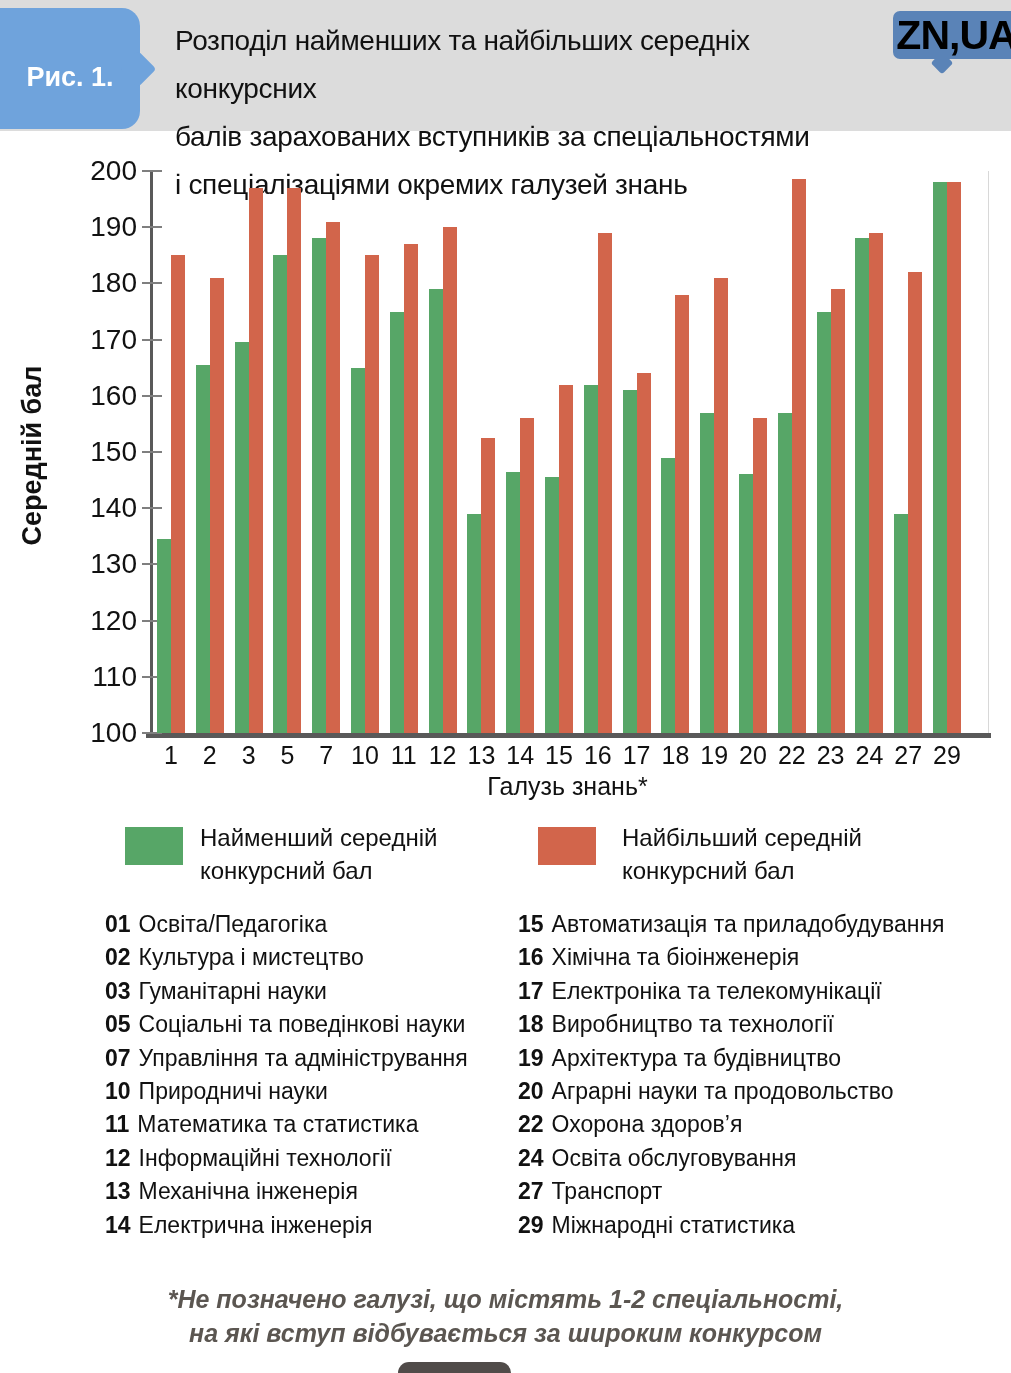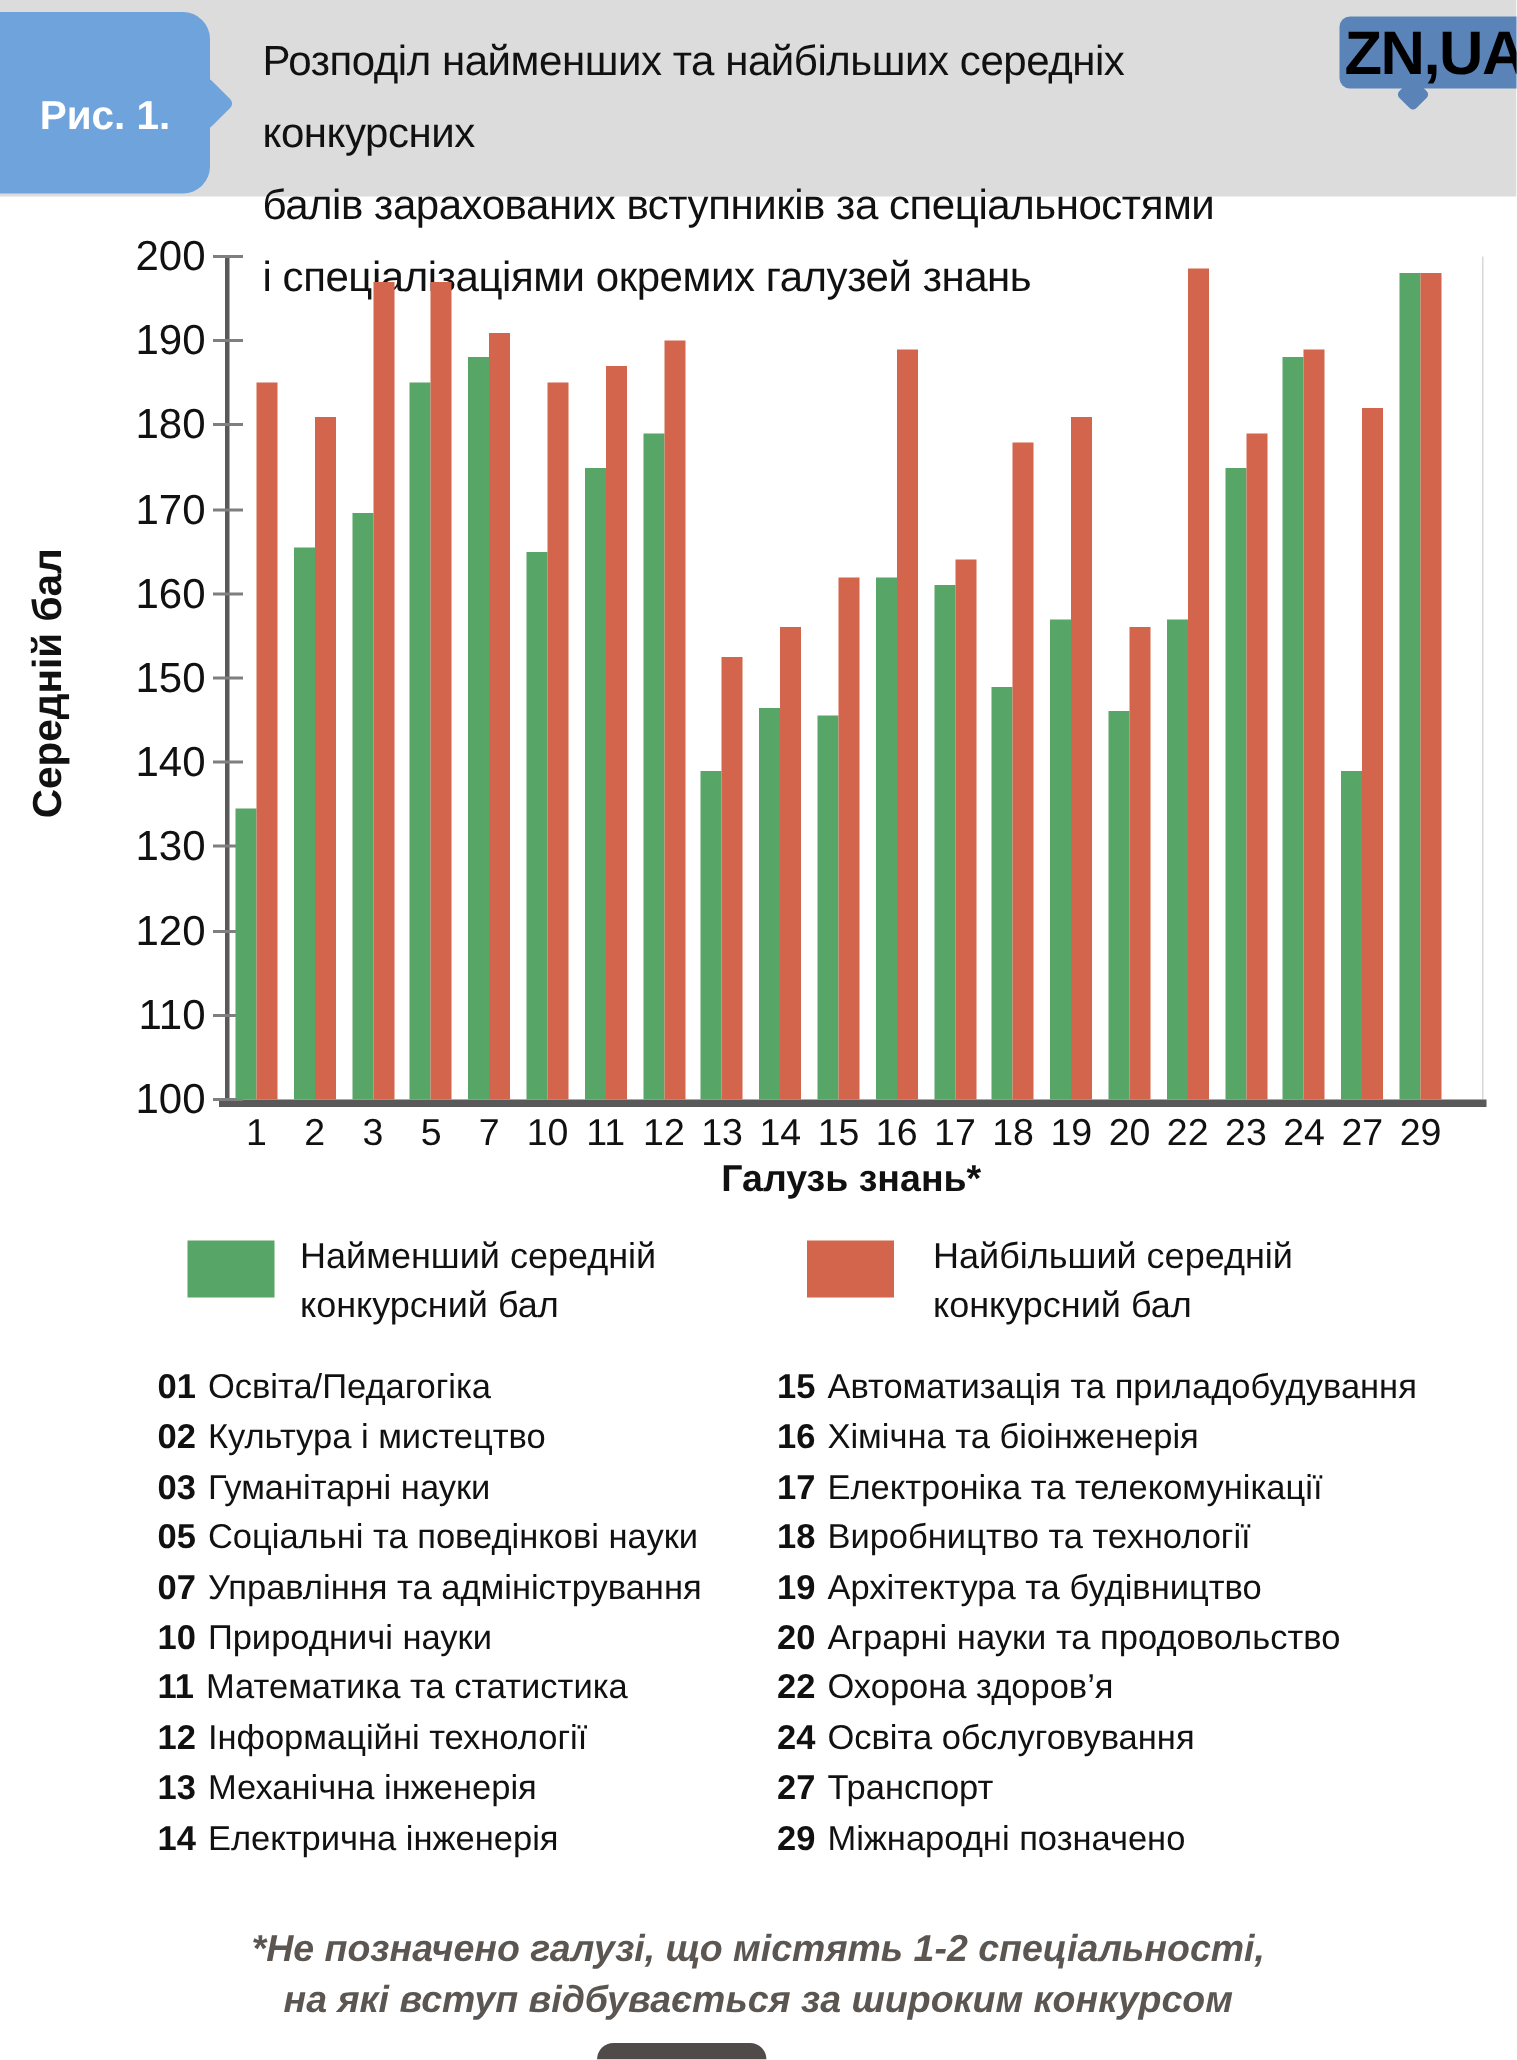--- a/index.html
+++ b/index.html
@@ -50,21 +50,21 @@
     position:absolute;left:-78px;width:62px;text-align:right;
     font-size:28px;color:#111111;
   }
   .bar{position:absolute;bottom:0;width:14px;}
   .xticklabel{
     position:absolute;top:570px;width:56px;text-align:center;
     font-size:25px;color:#111111;
   }
   .xlabel{
     position:absolute;left:150px;top:772px;width:835px;text-align:center;
-    font-weight:bold;font-size:25px;color:#111111;
+    font-weight:normal;font-size:25px;color:#111111;
   }
   
   .legend-swatch{position:absolute;width:58px;height:38px;}
   .legend-text{
     position:absolute;font-size:24px;line-height:33px;color:#111111;white-space:pre-line;
   }
   
   .col{position:absolute;top:908px;font-size:23px;line-height:33.4px;color:#111111;}
   .col .code{font-weight:bold;margin-right:8px;}
   
@@ -209,21 +209,21 @@
 <div class="col" style="left:518px;" id="col-right">
     <div><span class="code">15</span><span>Автоматизація та приладобудування</span></div>
     <div><span class="code">16</span><span>Хімічна та біоінженерія</span></div>
     <div><span class="code">17</span><span>Електроніка та телекомунікації</span></div>
     <div><span class="code">18</span><span>Виробництво та технології</span></div>
     <div><span class="code">19</span><span>Архітектура та будівництво</span></div>
     <div><span class="code">20</span><span>Аграрні науки та продовольство</span></div>
     <div><span class="code">22</span><span>Охорона здоров’я</span></div>
     <div><span class="code">24</span><span>Освіта обслуговування</span></div>
     <div><span class="code">27</span><span>Транспорт</span></div>
-    <div><span class="code">29</span><span>Міжнародні позначено</span></div>
+    <div><span class="code">29</span><span>Міжнародні статистика</span></div>
   </div>
 
 <div class="footnote">
   <div>*Не позначено галузі, що містять 1-2 спеціальності,</div>
   <div>на які вступ відбувається за широким конкурсом</div>
 </div>
 
 <div class="bottom-sliver"></div>
 
 </body></html>

